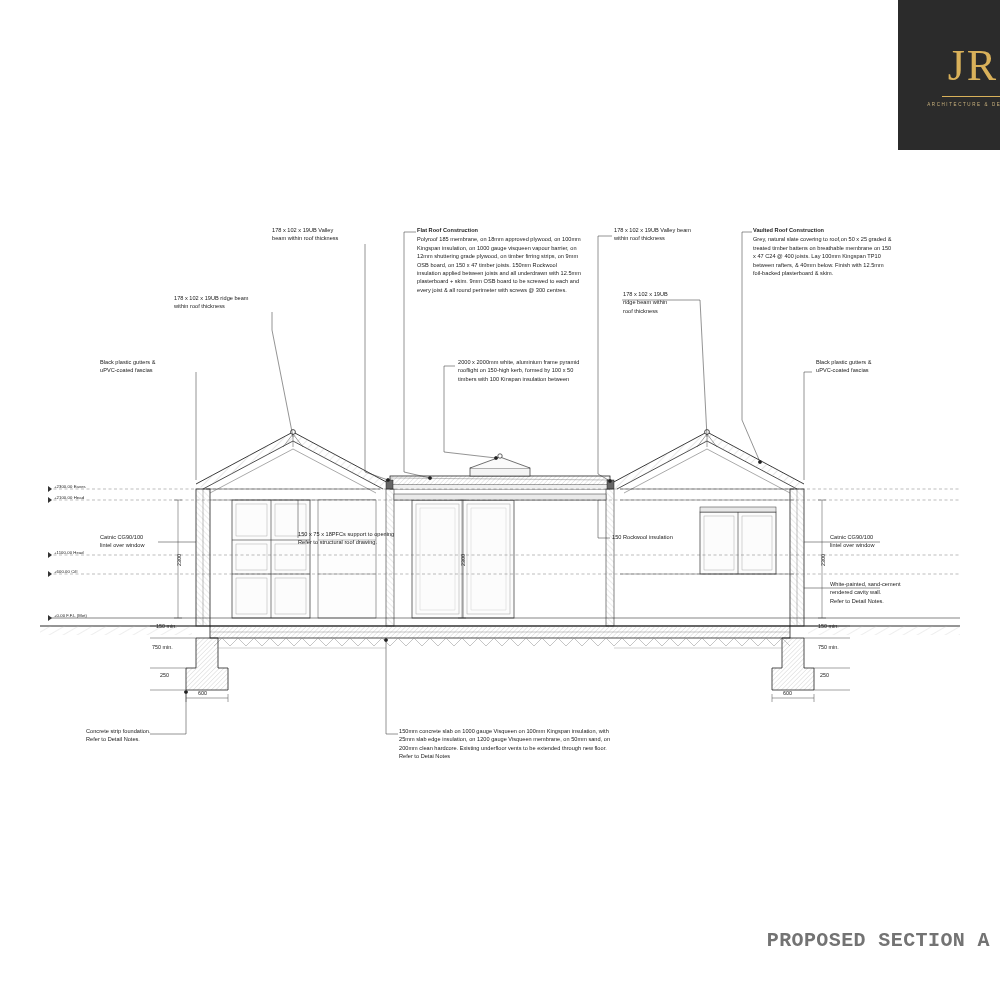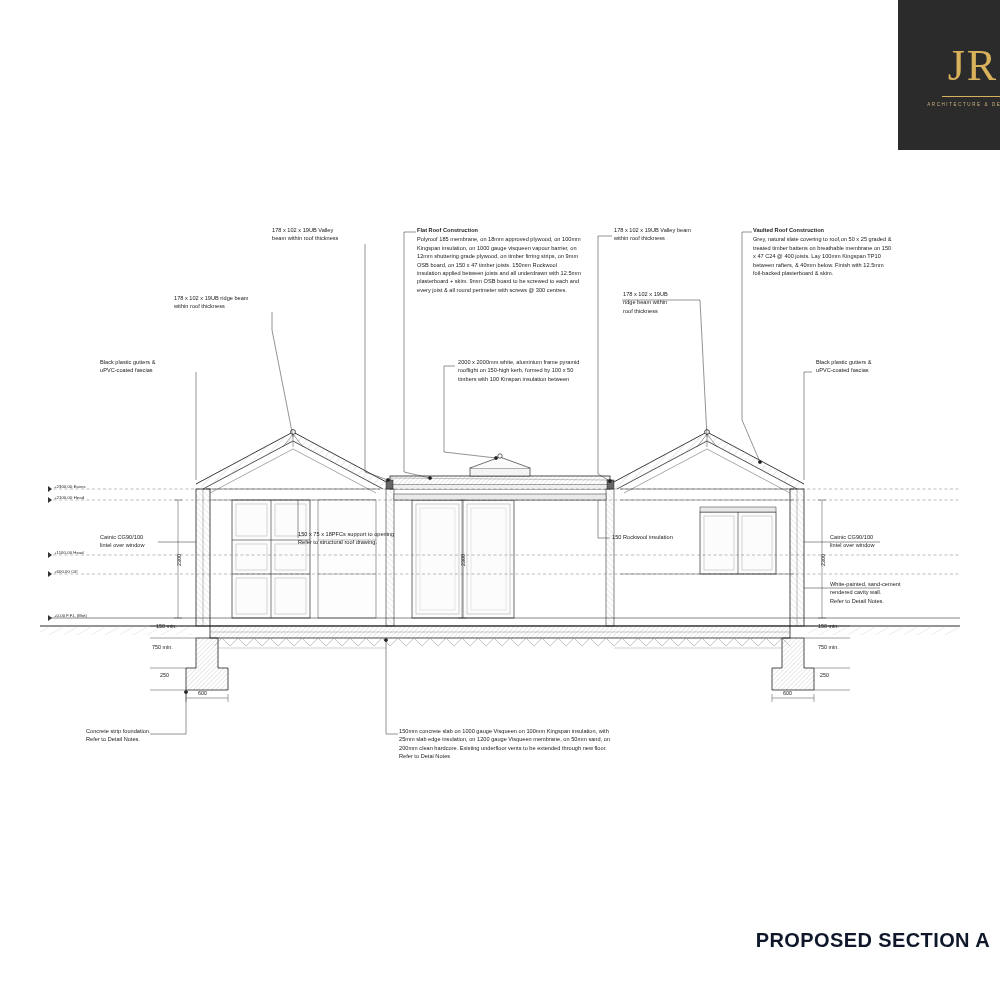--- a/index.html
+++ b/index.html
@@ -19,22 +19,22 @@
     background:#2b2b2b;color:#d9b15a;
     display:flex;flex-direction:column;align-items:center;justify-content:center;
   }
   .logo-mark{font-family:"Liberation Serif",serif;font-size:44px;letter-spacing:2px;color:#d9b15a;line-height:1;}
   .logo-rule{width:62px;height:1px;background:#d9b15a;margin:8px 0 5px;}
   .logo-sub{font-size:4.5px;letter-spacing:1.6px;color:#cbb37e;}
 
   
   .sheet-title{
     position:absolute;right:58px;bottom:48px;
-    font-family:Liberation Sans, sans-serif;
-    font-weight:bold;font-size:20px;letter-spacing:.4px;color:#0f172a;
+    font-family:Liberation Mono, monospace;
+    font-weight:bold;font-size:20px;letter-spacing:.4px;color:#737373;
   }
 
   
   .note{
     position:absolute;font-size:5.6px;line-height:1.5;color:#1b1b1b;
     letter-spacing:.02px;
   }
   .note .hd{font-weight:bold;display:block;margin-bottom:1px;}
 
   

